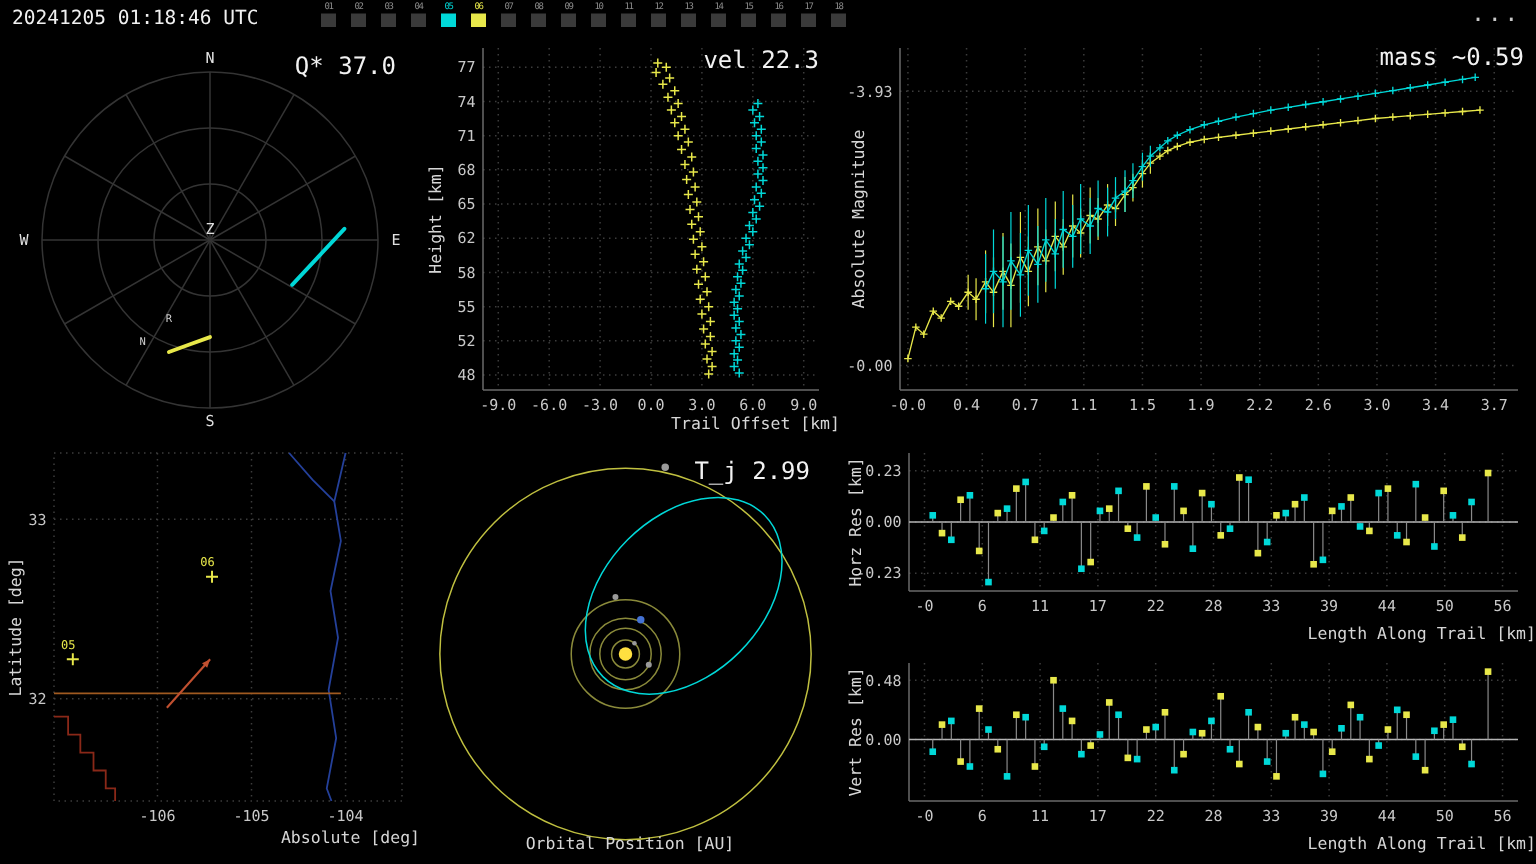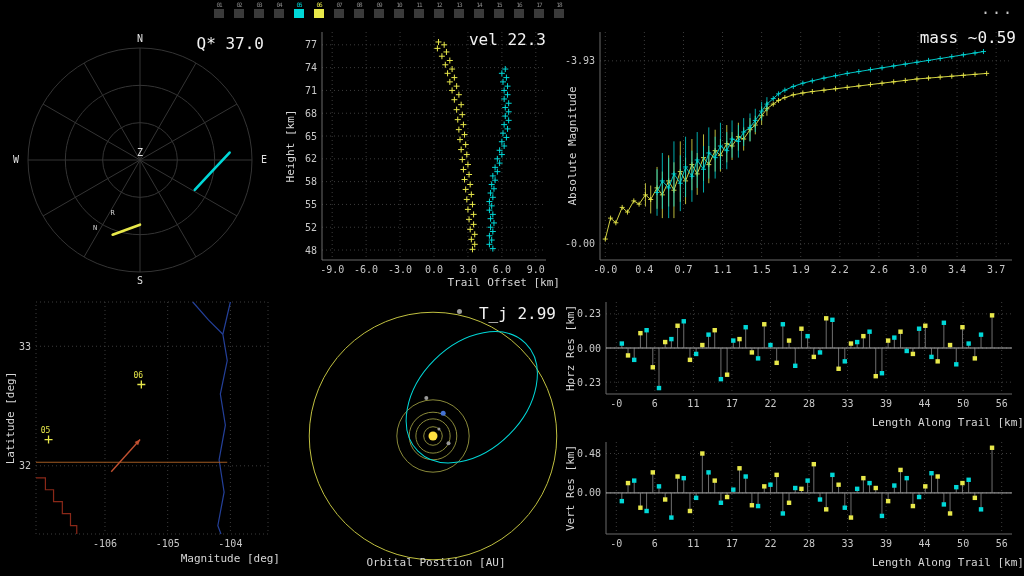--- a/index.html
+++ b/index.html
@@ -20,28 +20,29 @@
   .panel svg{position:absolute;left:0;top:0}
   .xlabel{position:absolute;left:0;right:0;text-align:right;font-size:11px;color:#d6d6d6}
   .ptitle{position:absolute;left:0;right:0;text-align:center;font-size:11px;color:#d6d6d6}
   .ylabel{position:absolute;font-size:11px;color:#d6d6d6;white-space:nowrap;
           transform-origin:0 0;transform:rotate(-90deg) translate(-50%,0)}
   .anno{position:absolute;font-size:16px;color:#f2f2f2;white-space:pre}
   #p-atmos{left:0;top:24px;width:280px;height:272px}
   #p-trail{left:280px;top:24px;width:280px;height:272px}
   #p-mag{left:560px;top:24px;width:464px;height:272px}
   #p-map{left:0;top:296px;width:280px;height:280px}
-  #p-orbit{left:296px;top:296px;width:280px;height:280px}
+  #p-orbit{left:280px;top:296px;width:280px;height:280px}
   #p-horz{left:560px;top:296px;width:464px;height:140px}
   #p-vert{left:560px;top:436px;width:464px;height:140px}
 </style>
 </head>
 <body>
 
 <header class="hdr">
+  <span class="ts">20241205 01:18:46 UTC</span>
   <div class="stations" id="stations">
       <div class="st">
         <span class="num">01</span>
         <span class="box"></span>
       </div>
       <div class="st">
         <span class="num">02</span>
         <span class="box"></span>
       </div>
       <div class="st">
@@ -462,21 +463,21 @@
       <polyline points="36,166.24742268041211 227.24324324324365,166.24742268041211" fill="none" stroke="#a05a20" stroke-width="1.2"></polyline>
       <polyline points="36,181.79381443298976 45.4054054054049,181.79381443298976 45.4054054054049,193.75257731958746 53.55675675675688,193.75257731958746 53.55675675675688,205.71134020618558 62.335135135134436,205.71134020618558 62.335135135134436,217.67010309278328 70.48648648648641,217.67010309278328 70.48648648648641,229.6288659793814 76.75675675675635,229.6288659793814 76.75675675675635,238" fill="none" stroke="#8a2818" stroke-width="1.2"></polyline>
       <path d="M137.34054054054042 88.51546391752561H145.34054054054042M141.34054054054042 84.51546391752561V92.51546391752561" stroke="#e8e84a" stroke-width="1.3" fill="none"></path>
       <text x="138.34054054054042" y="81.51546391752561" fill="#e8e84a" font-size="8" text-anchor="middle">06</text>
       <path d="M44.540540540539865 143.5257731958763H52.540540540539865M48.540540540539865 139.5257731958763V147.5257731958763" stroke="#e8e84a" stroke-width="1.3" fill="none"></path>
       <text x="45.540540540539865" y="136.5257731958763" fill="#e8e84a" font-size="8" text-anchor="middle">05</text>
       <line x1="111.24324324324276" y1="175.81443298969072" x2="140.0864864864866" y2="143.5257731958763" stroke="#c05030" stroke-width="1.4"></line>
       <path d="M140.0864864864866 143.5257731958763L138.1473527327608 149.20377991348076L134.66232628690233 146.09062916244554Z" fill="#c05030"></path>
     </svg>
   <div class="ylabel" style="left:4px;top:122px">Latitude [deg]</div>
-  <div class="xlabel" style="top:256px">Magnitude [deg]</div>
+  <div class="xlabel" style="top:256px">Absolute [deg]</div>
 </section>
 
 <section class="panel" id="p-orbit">
   <svg id="svg-orbit" width="280" height="280">
       <circle cx="137" cy="140" r="9.282" fill="none" stroke="#8a8a3a" stroke-width="1"></circle>
       <circle cx="137" cy="140" r="17.136" fill="none" stroke="#8a8a3a" stroke-width="1"></circle>
       <circle cx="137" cy="140" r="23.8" fill="none" stroke="#8a8a3a" stroke-width="1"></circle>
       <circle cx="137" cy="140" r="36.176" fill="none" stroke="#8a8a3a" stroke-width="1"></circle>
       <circle cx="137" cy="140" r="123.76" fill="none" stroke="#c0c040" stroke-width="1"></circle>
       <ellipse cx="0" cy="0" rx="76.16000000000001" ry="52.85306463167487" fill="none" stroke="#00d8d8" stroke-width="1" transform="translate(175.77434176772056 101.22565823227944) rotate(-45)"></ellipse>

